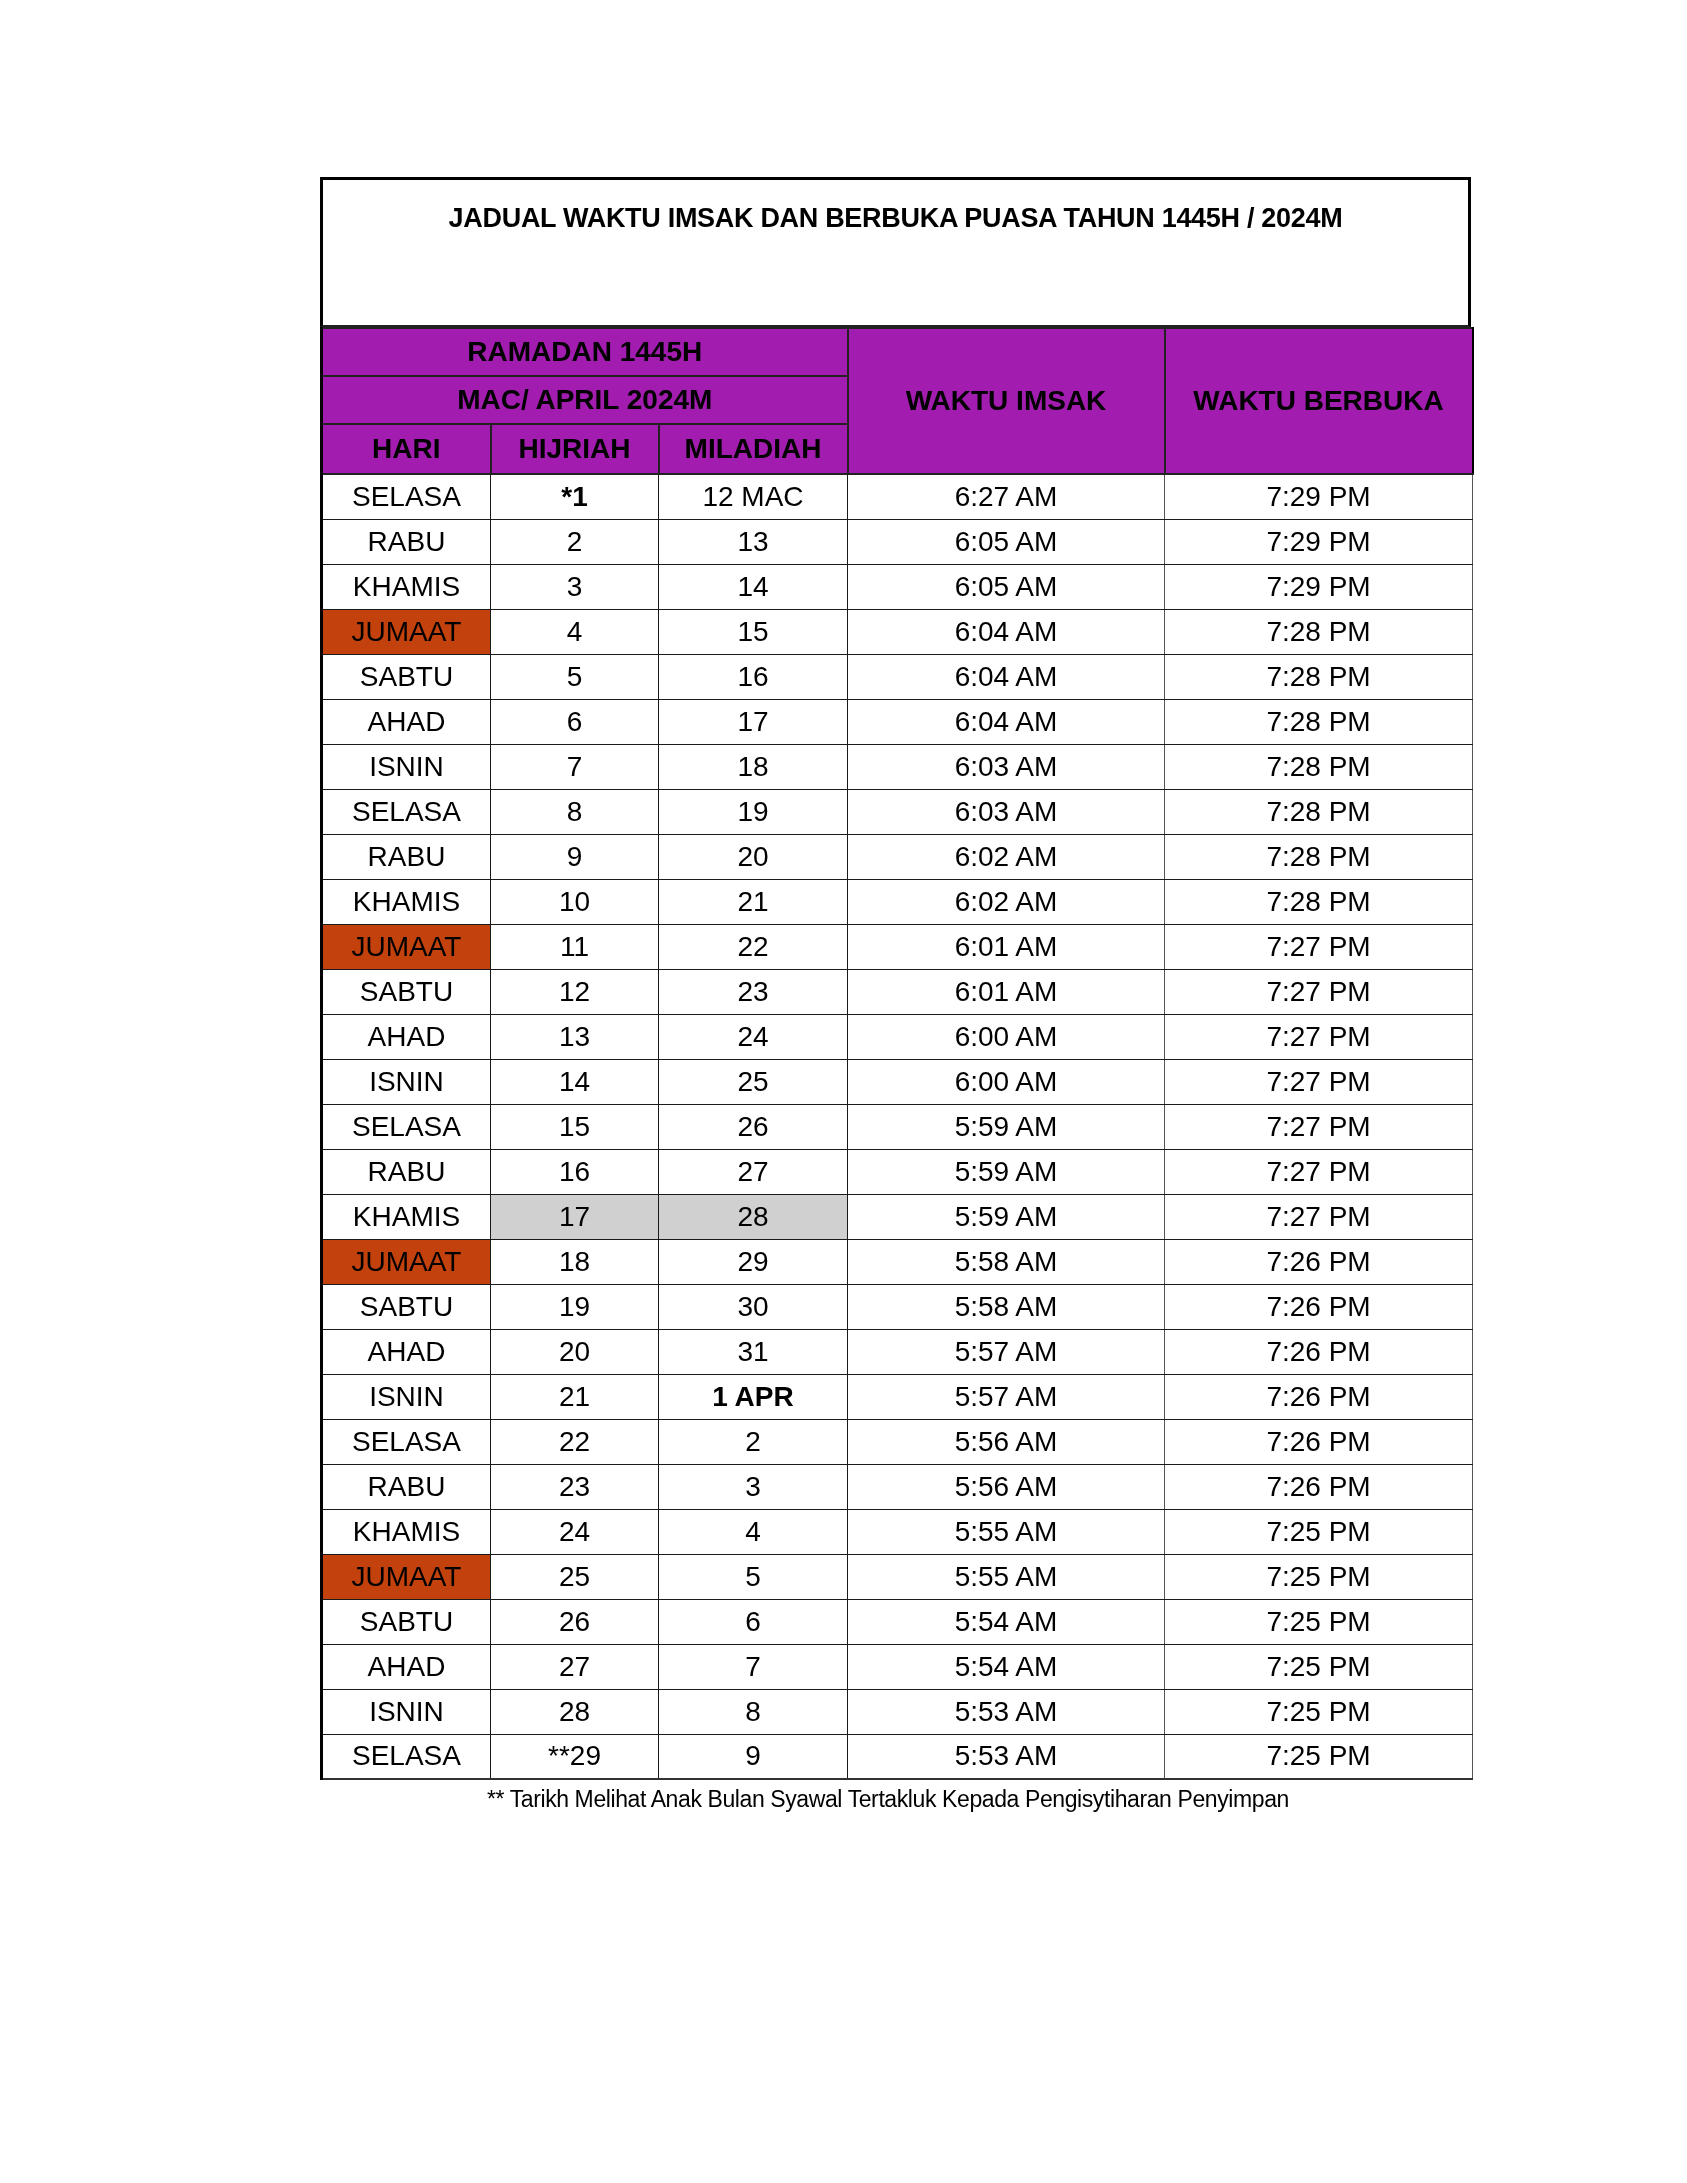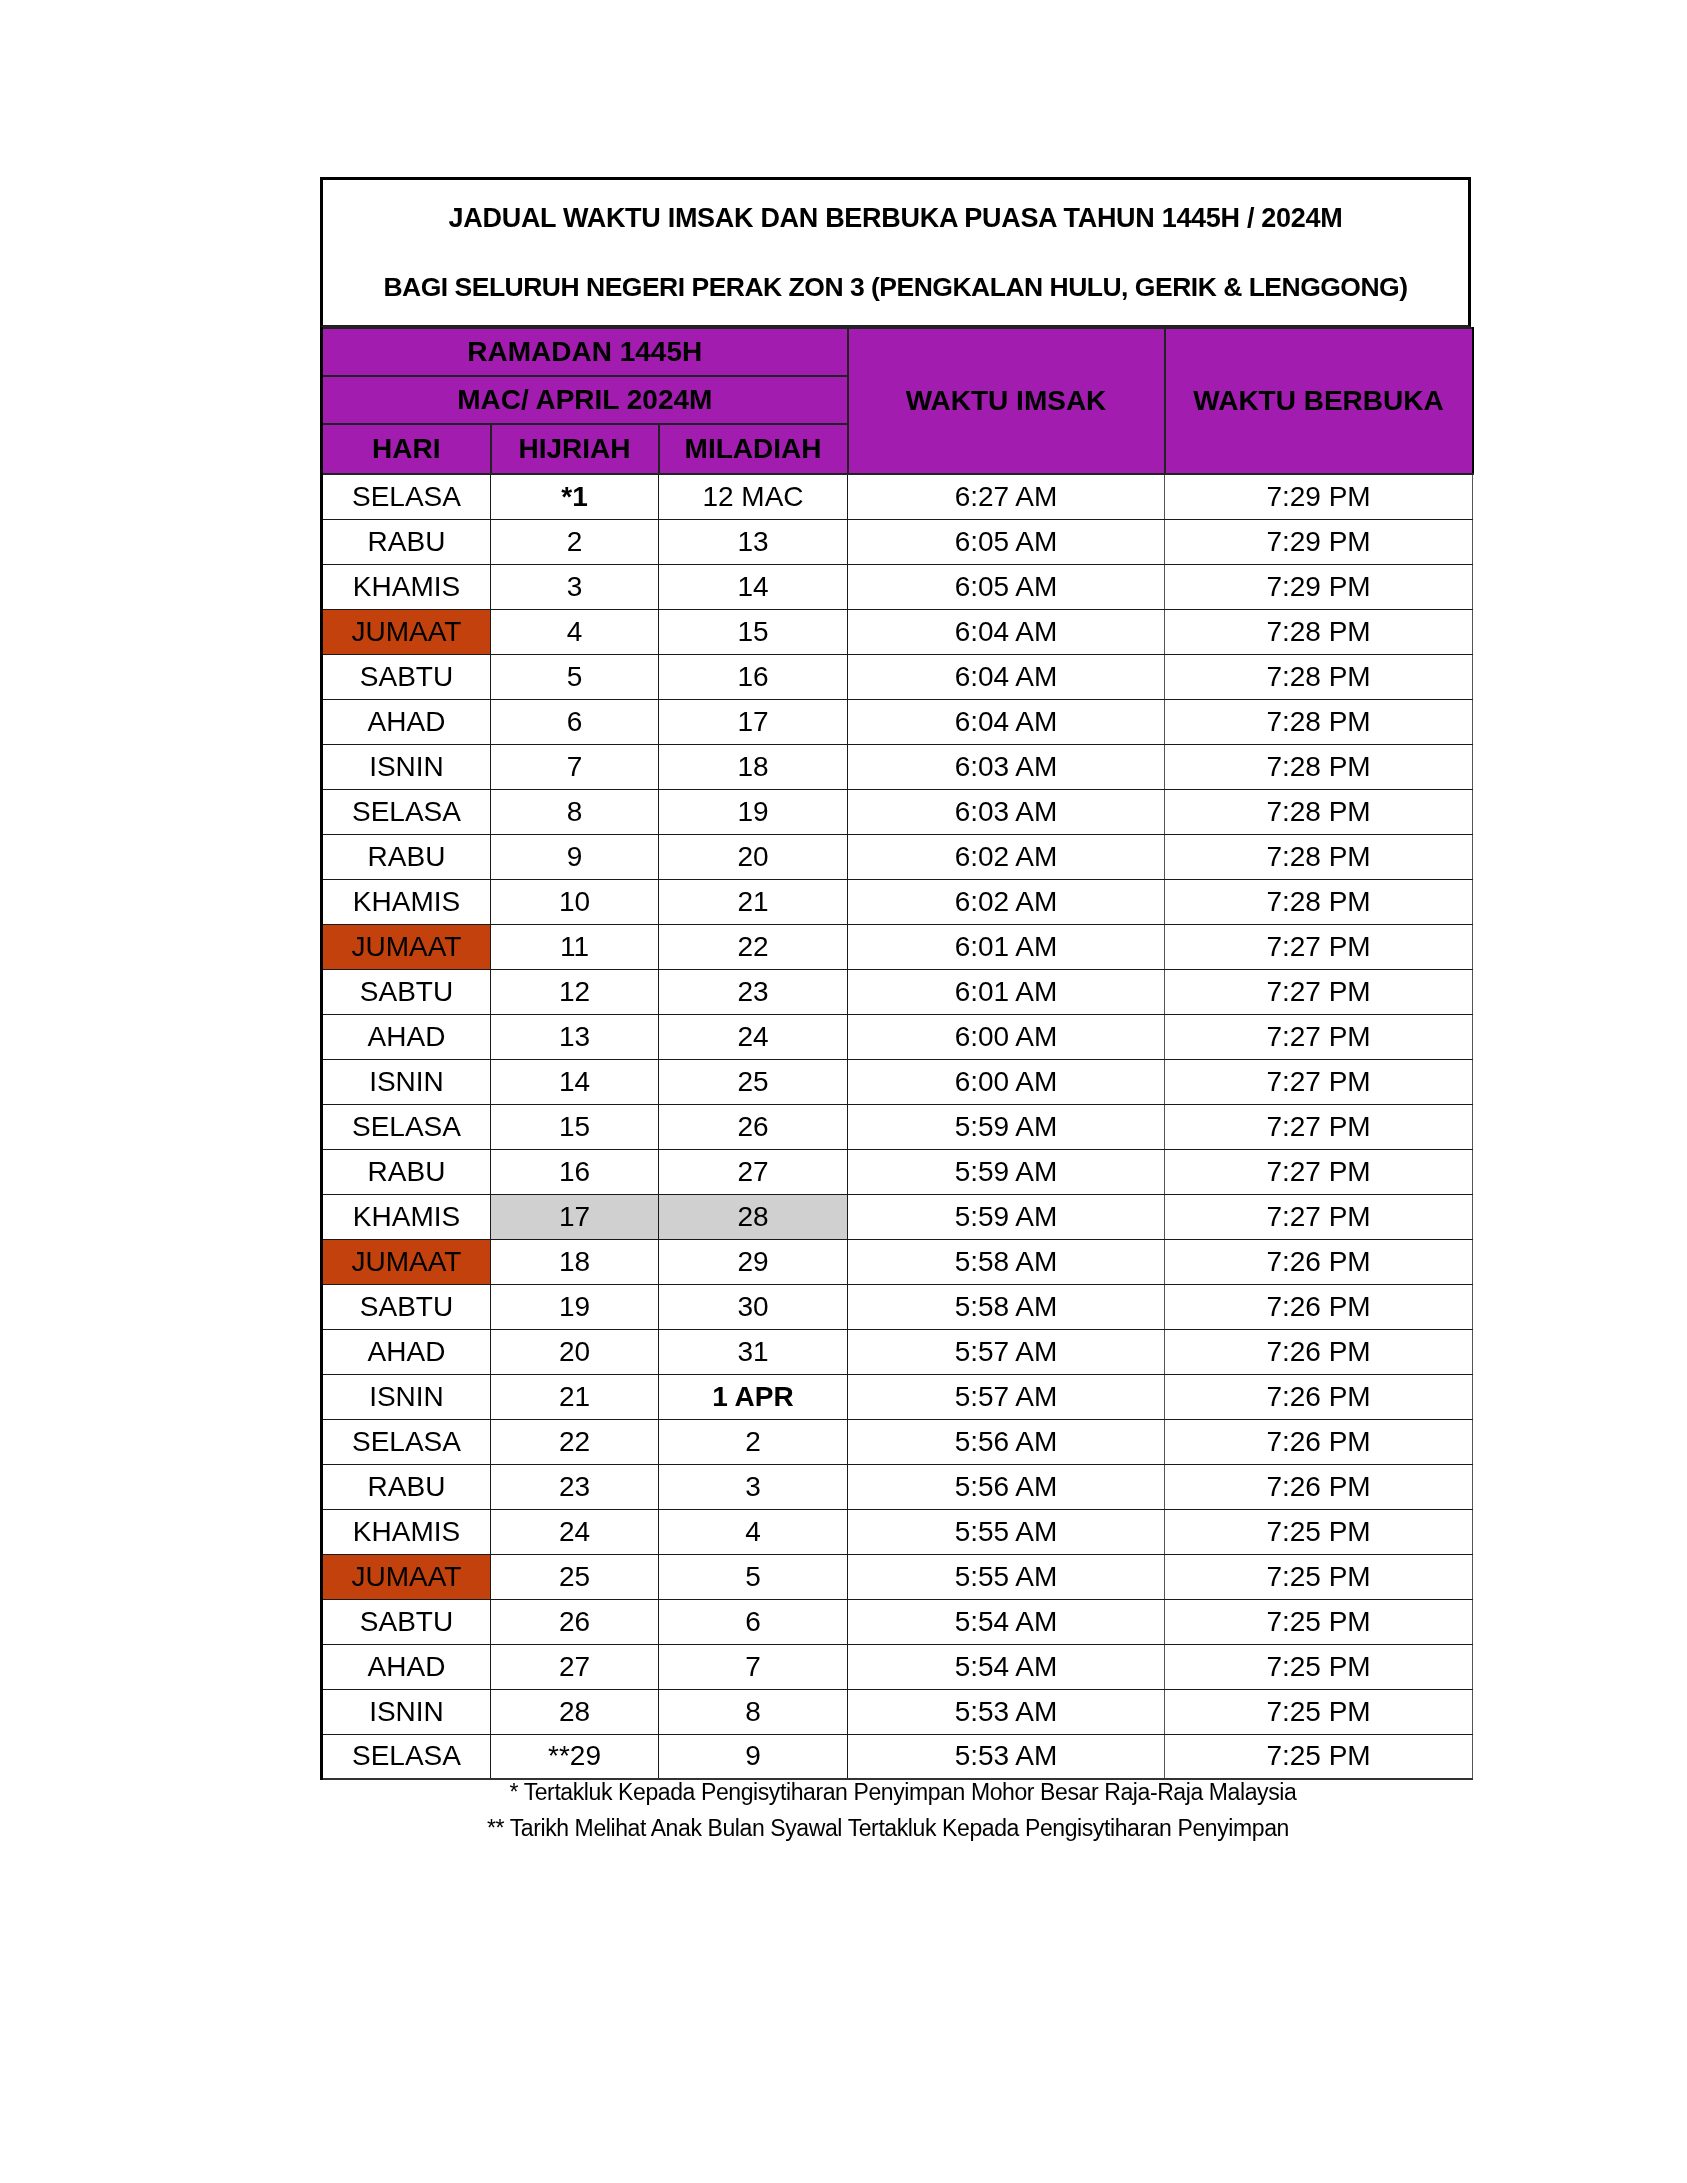--- a/index.html
+++ b/index.html
@@ -49,21 +49,20 @@
   .note.n1 { padding-left: 22.5px; }
   .note.n2 { margin-top: 6.6px; }
   .note .cont { display: block; padding-left: 30px; }
 </style>
 </head>
 <body>
 
 <div class="doc-frame">
   <div class="title-box">
     <div class="title-line l1">JADUAL WAKTU IMSAK DAN BERBUKA PUASA TAHUN 1445H / 2024M</div>
-    <div class="title-line l2">BAGI SELURUH NEGERI PERAK ZON 3 (PENGKALAN HULU, GERIK &amp; LENGGONG)</div>
   </div>
 
   <table class="sched">
     <colgroup>
       <col class="c-hari">
         <col class="c-hij">
         <col class="c-mil">
         <col class="c-ims">
         <col class="c-bbk">
     </colgroup>
@@ -284,18 +283,17 @@
           <td>**29</td>
           <td>9</td>
           <td class="time">5:53 AM</td>
           <td class="last">7:25 PM</td>
         </tr>
       </tbody>
   </table>
 </div>
 
 <div class="notes">
-  <p class="note n1">* Tertakluk Kepada Pengisytiharan Penyimpan Mohor Besar Raja-Raja Malaysia</p>
   <p class="note n2">
     <span>** Tarikh Melihat Anak Bulan Syawal Tertakluk Kepada Pengisytiharan Penyimpan</span>
   </p>
 </div>
 
 
 </body></html>

